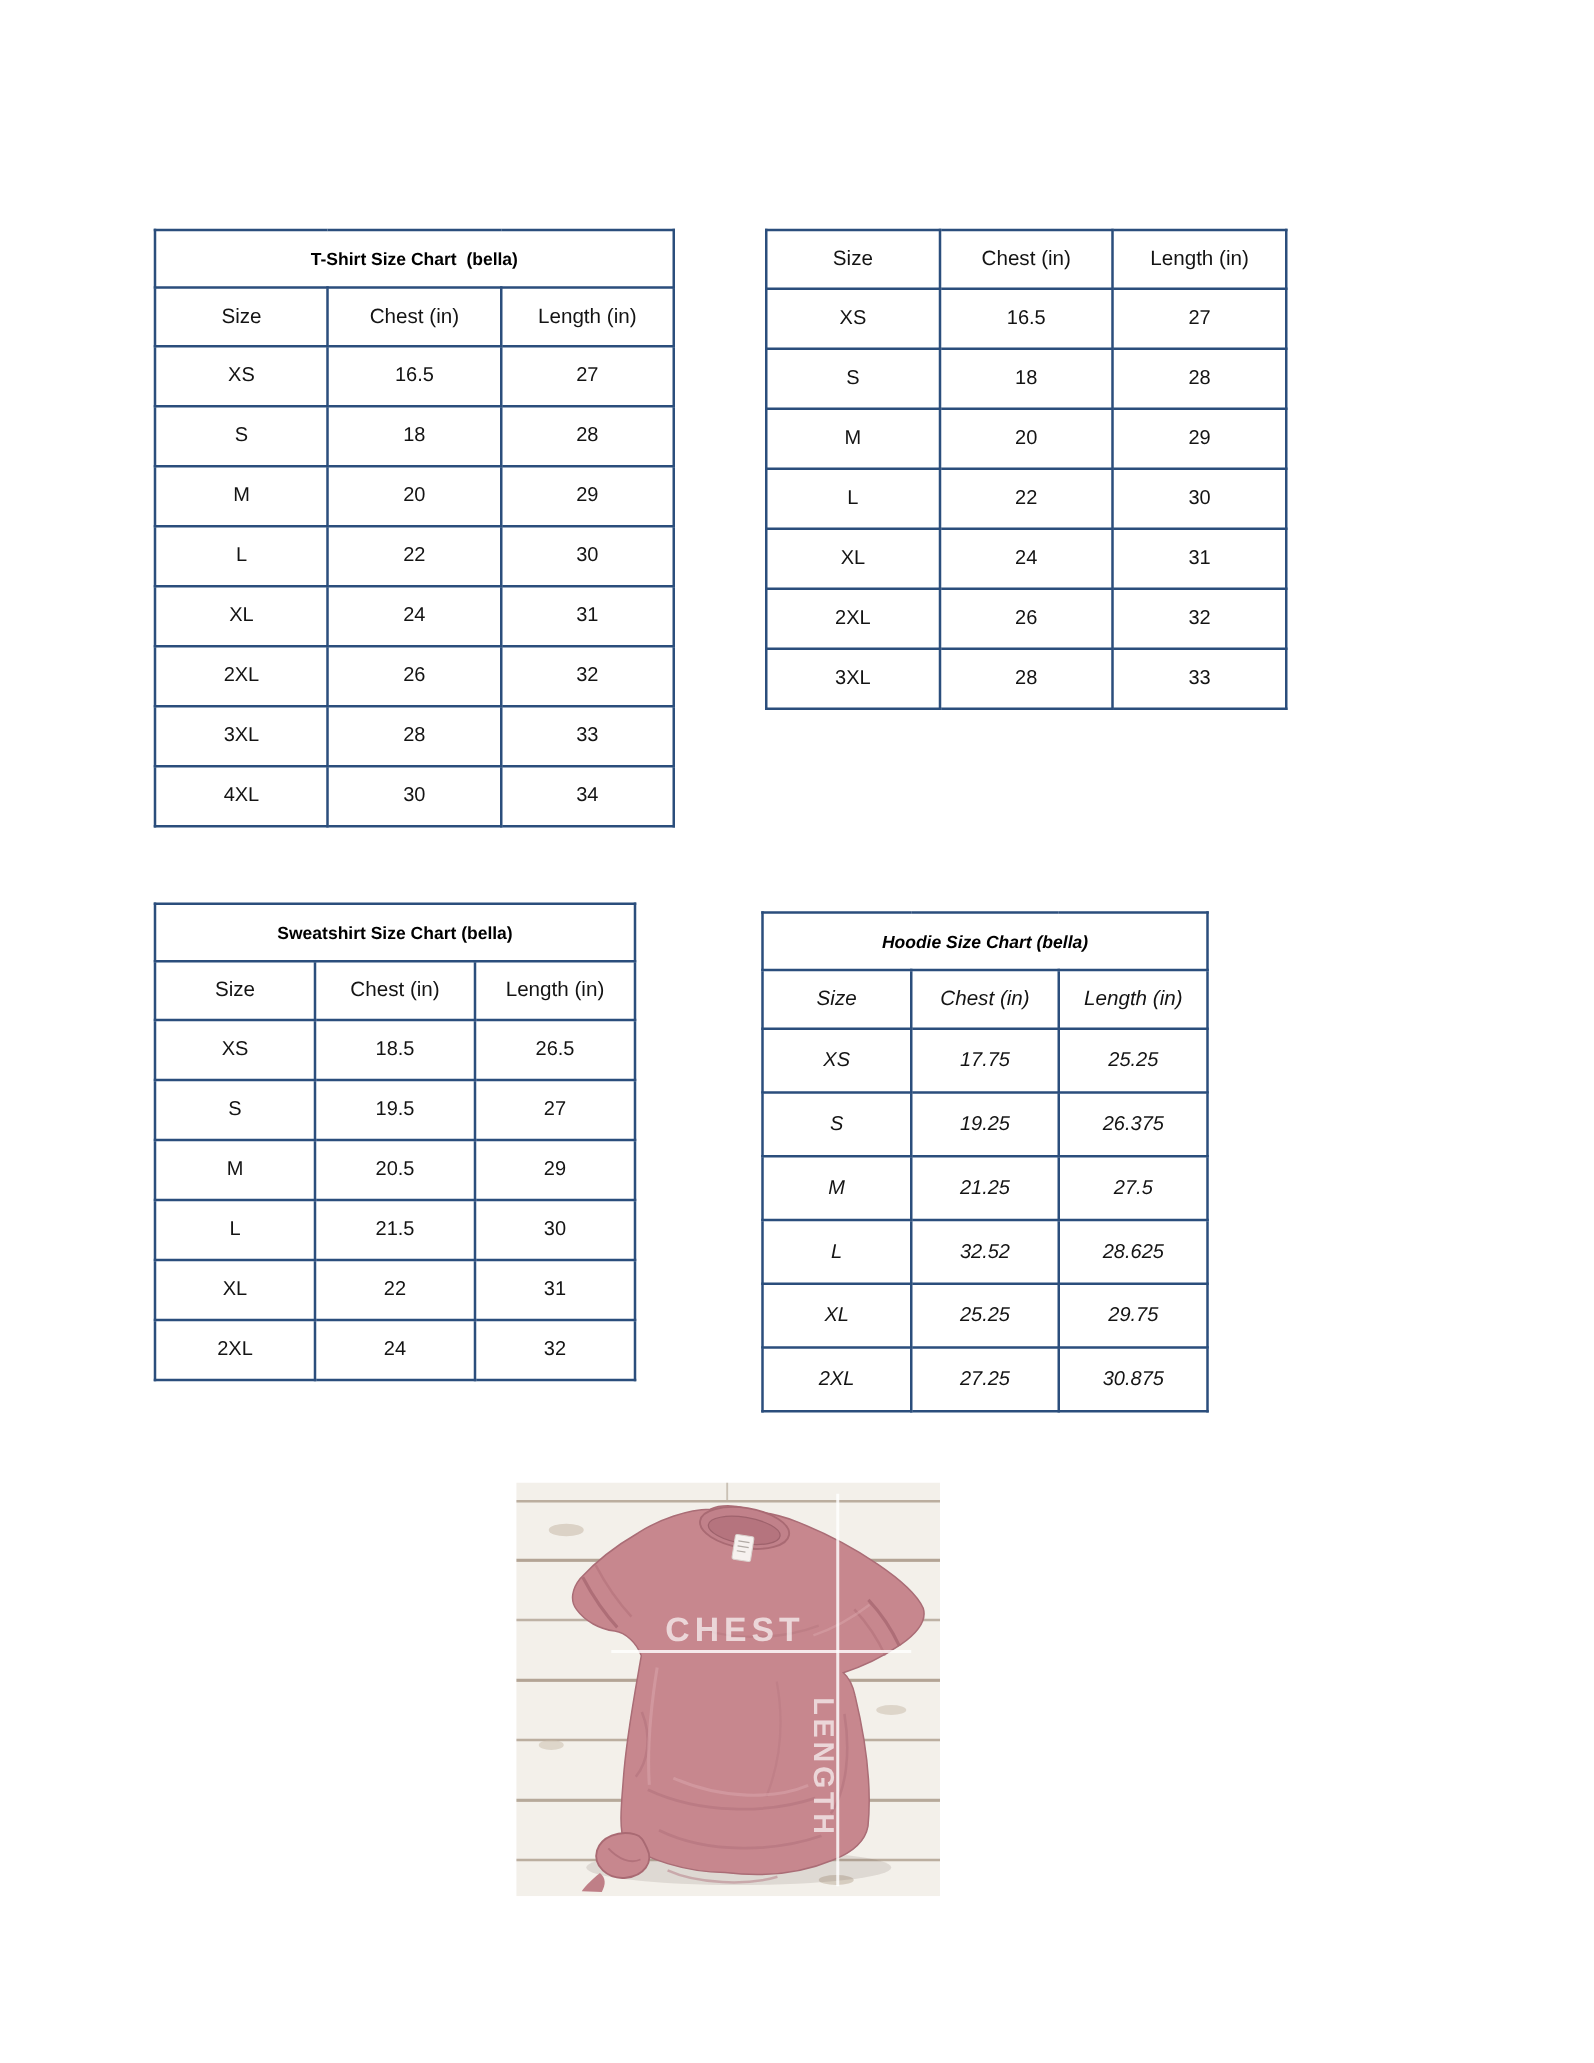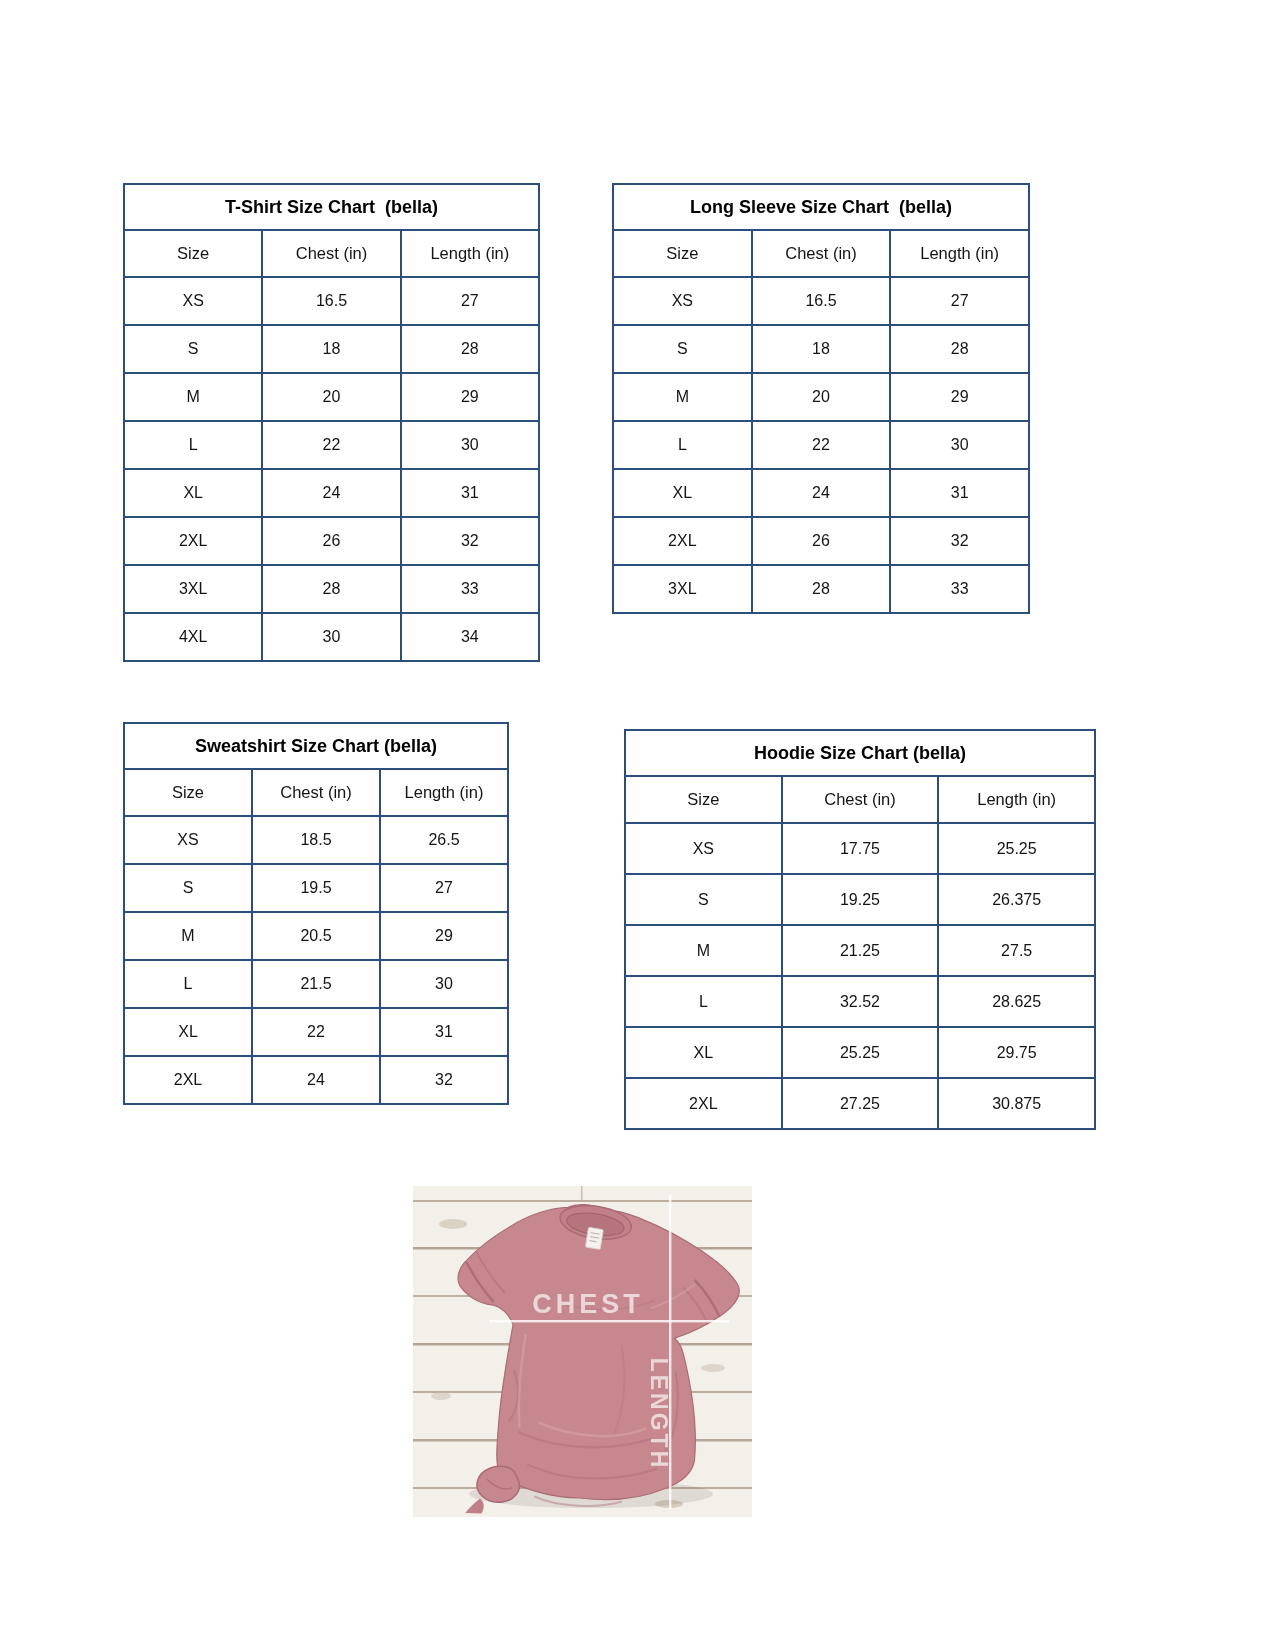--- a/index.html
+++ b/index.html
@@ -9,21 +9,21 @@
   }
   .size-table{position:absolute;}
   .size-table table{
     border-collapse:collapse;width:100%;table-layout:fixed;background:#fff;
   }
   .size-table th,.size-table td{
     border:2px solid #2b4e7c;text-align:center;vertical-align:middle;
     padding:0;color:#141414;font-size:16px;font-weight:400;
   }
   .size-table .title{
-    font-weight:700;font-size:18px;height:44px;color:#000;white-space:pre-wrap;margin-top:12px;
+    font-weight:700;font-size:14px;height:44px;color:#000;white-space:pre-wrap;margin-top:12px;
   }
   .size-table .hdr th{font-size:16.5px;height:45px;border-radius:20px;}
   .size-table td{height:46px;}
   .size-table.hoodie td{height:49px;}
   #photo{position:absolute;left:413px;top:1186px;width:339px;height:331px;border-radius:18px;}
   svg text{font-family:"Liberation Sans",sans-serif;}
 </style>
 </head>
 <body>
 
@@ -80,23 +80,20 @@
           <td>30</td>
           <td>34</td>
         </tr>
       </tbody>
   </table>
 </div>
 
 <div class="size-table" style="left:612px;top:183px;width:418px;">
   <table>
     <thead>
-      <tr>
-        <th colspan="3" class="title">Long Sleeve Size Chart  (bella)</th>
-      </tr>
       <tr class="hdr">
         <th>Size</th>
         <th>Chest (in)</th>
         <th>Length (in)</th>
       </tr>
     </thead>
     <tbody>
         <tr>
           <td>XS</td>
           <td>16.5</td>
@@ -176,21 +173,21 @@
         </tr>
         <tr>
           <td>2XL</td>
           <td>24</td>
           <td>32</td>
         </tr>
       </tbody>
   </table>
 </div>
 
-<div class="size-table hoodie" style="left:624px;top:729px;width:472px;">
+<div class="size-table hoodie" style="left:609px;top:729px;width:358px;font-style:italic;">
   <table>
     <thead>
       <tr>
         <th colspan="3" class="title">Hoodie Size Chart (bella)</th>
       </tr>
       <tr class="hdr">
         <th>Size</th>
         <th>Chest (in)</th>
         <th>Length (in)</th>
       </tr>

